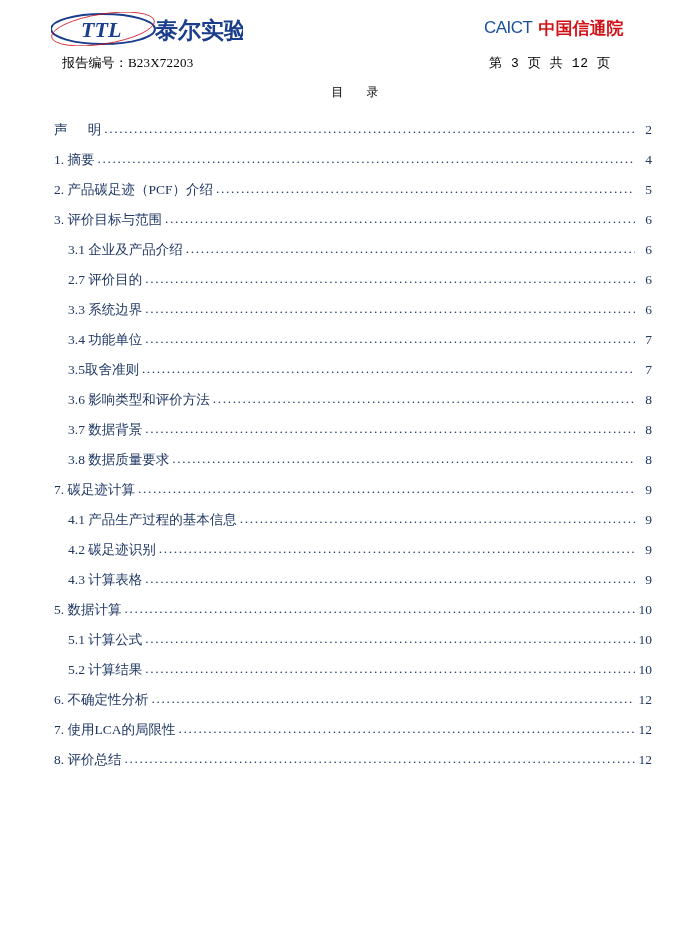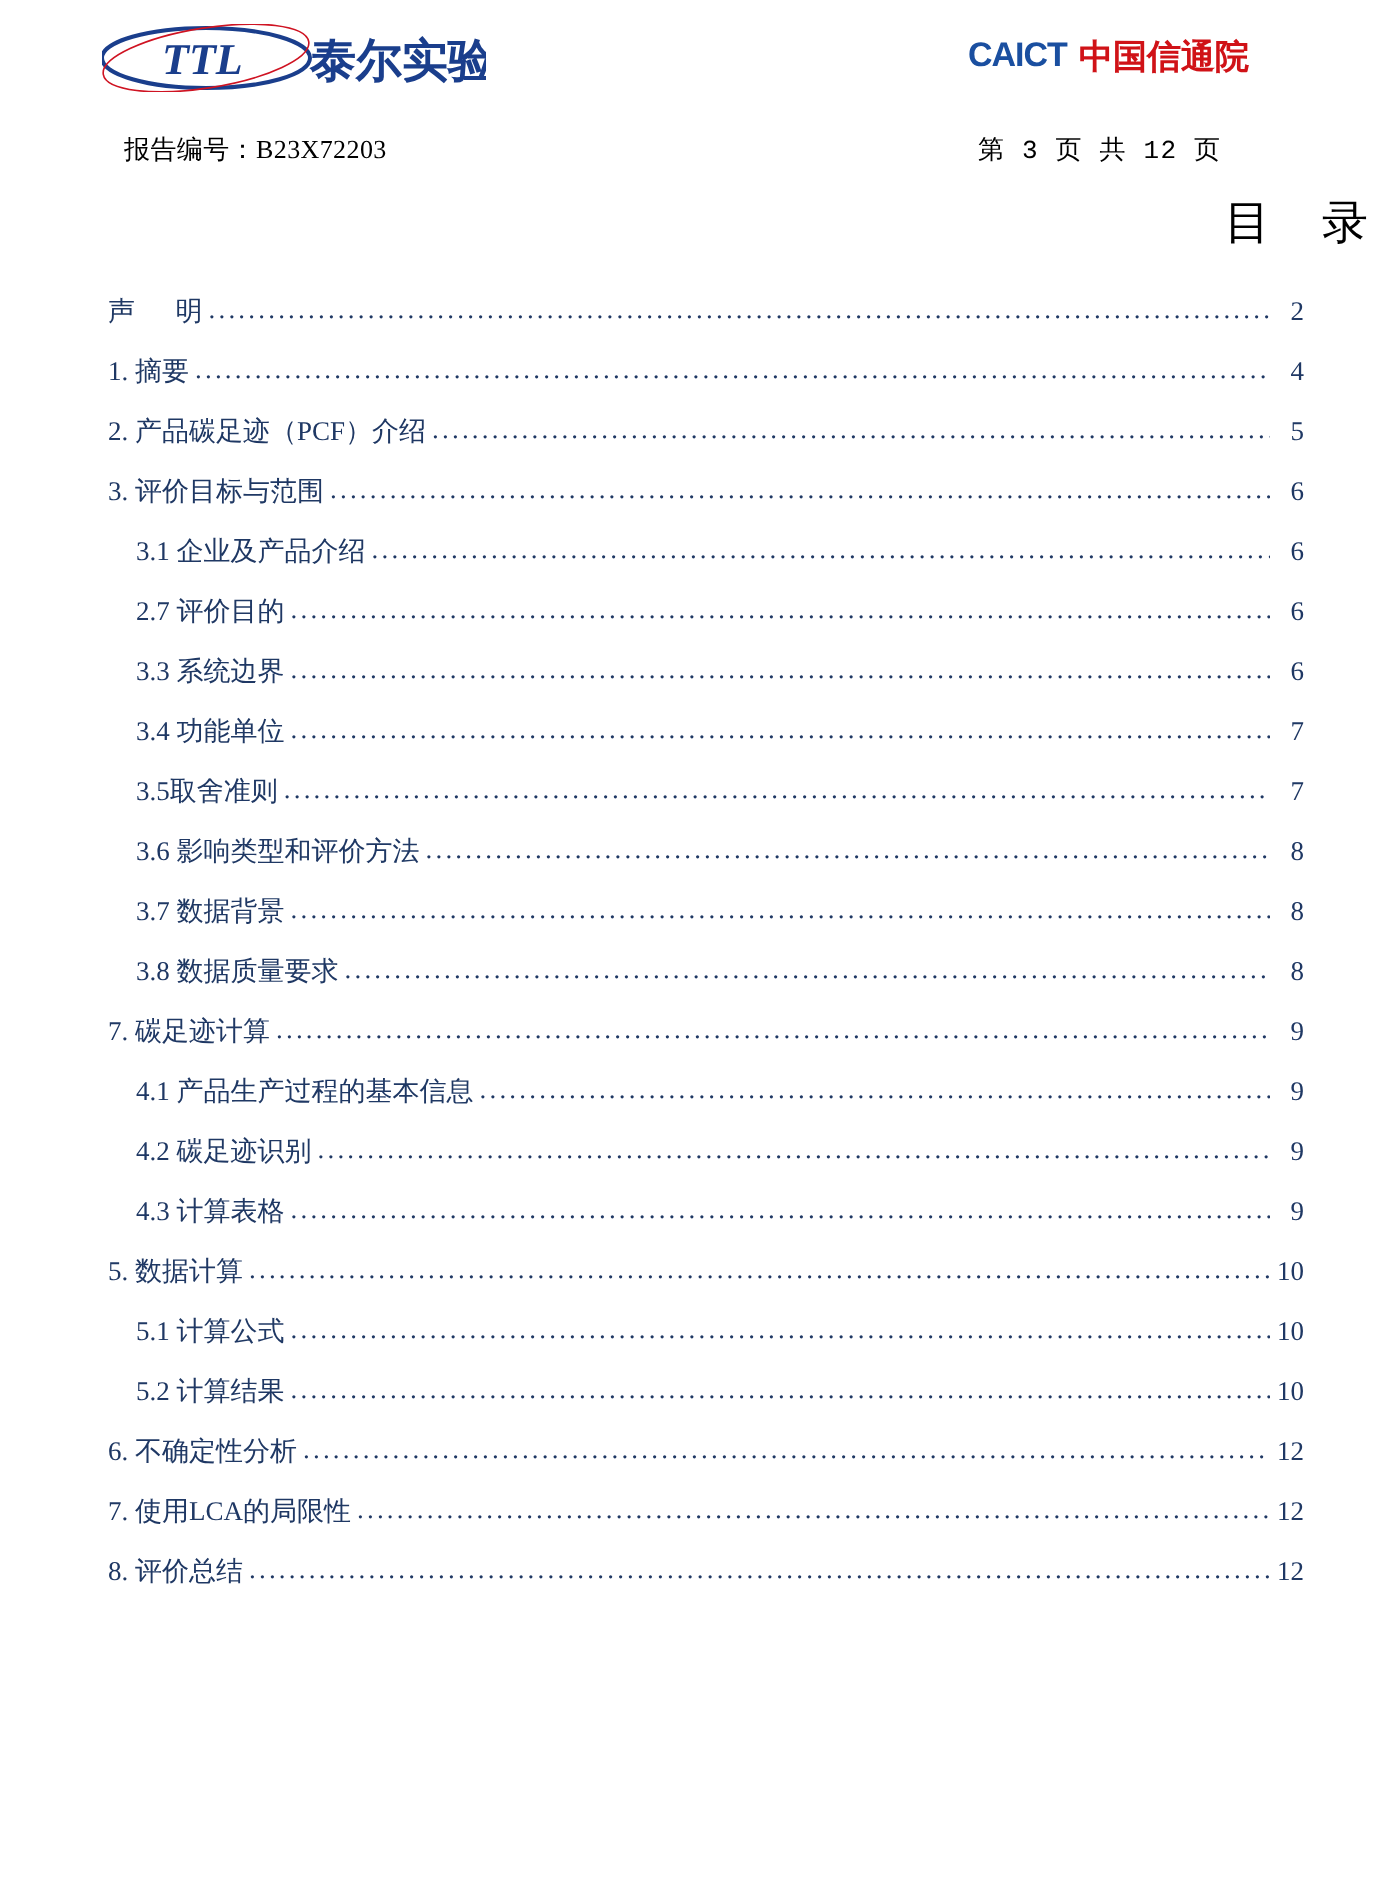--- a/index.html
+++ b/index.html
@@ -42,60 +42,60 @@
     left: 484px;
     top: 17px;
     height: 22px;
     display: flex;
     align-items: center;
     gap: 6px;
   }
   .caict-mark {
     font-family: "Liberation Sans", sans-serif;
     font-size: 17px;
-    font-weight: bold;
+    font-weight: normal;
     letter-spacing: -0.5px;
     color: #1a4fa0;
   }
   .caict-cn {
     font-family: "Liberation Sans", sans-serif;
     font-size: 17px;
     font-weight: bold;
     color: #d01217;
     letter-spacing: 0px;
     text-align: right;
   }
 
   
   .report-line {
     position: relative;
     height: 22px;
-    margin-top: 14px;
+    margin-top: 2px;
   }
   .report-no {
     position: absolute;
     left: 62px;
     top: 0;
     font-size: 13px;
     font-family: "Liberation Serif", serif;
     letter-spacing: 0.2px;
   }
   .page-no {
     position: absolute;
     left: 489px;
     top: 0;
     font-size: 13px;
     letter-spacing: 0.6px;
     font-family: Liberation Mono, monospace;
   }
 
   
   .doc-title {
-    text-align: right;
-    font-size: 23px;
+    text-align: center;
+    font-size: 12px;
     letter-spacing: 10px;
     margin-top: 8px;
     margin-bottom: 22px;
     padding-left: 26px;
   }
 
   
   .toc {
     margin: 13px auto;
     width: 610px;

